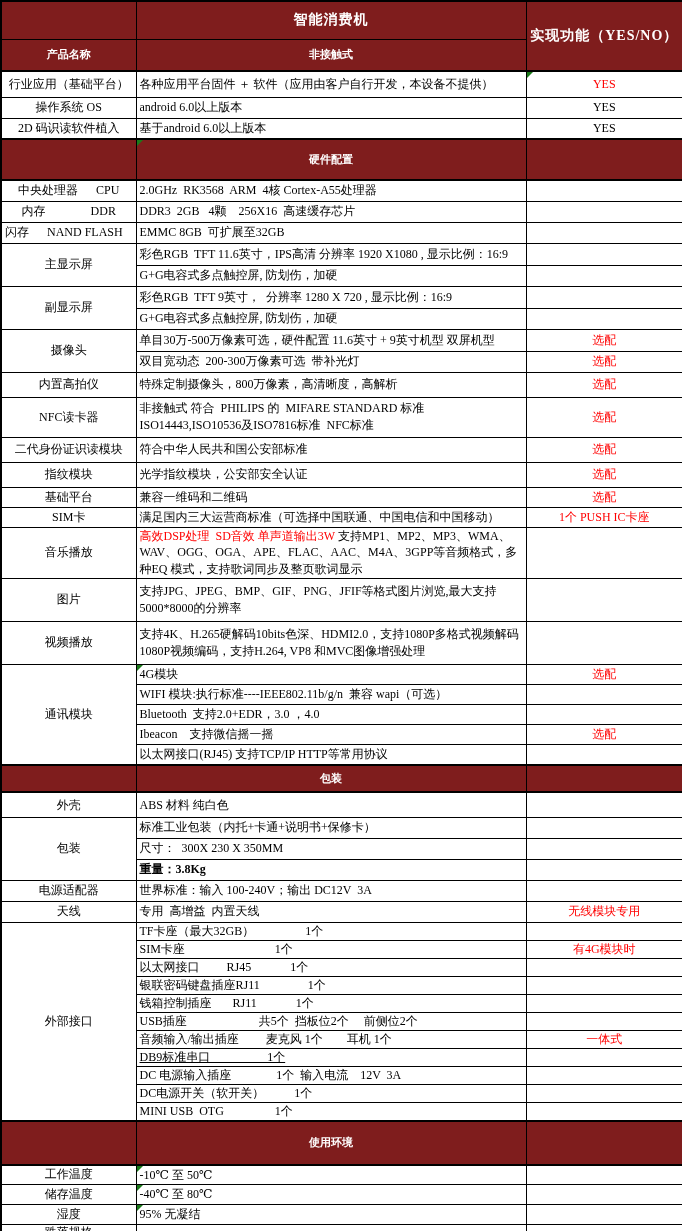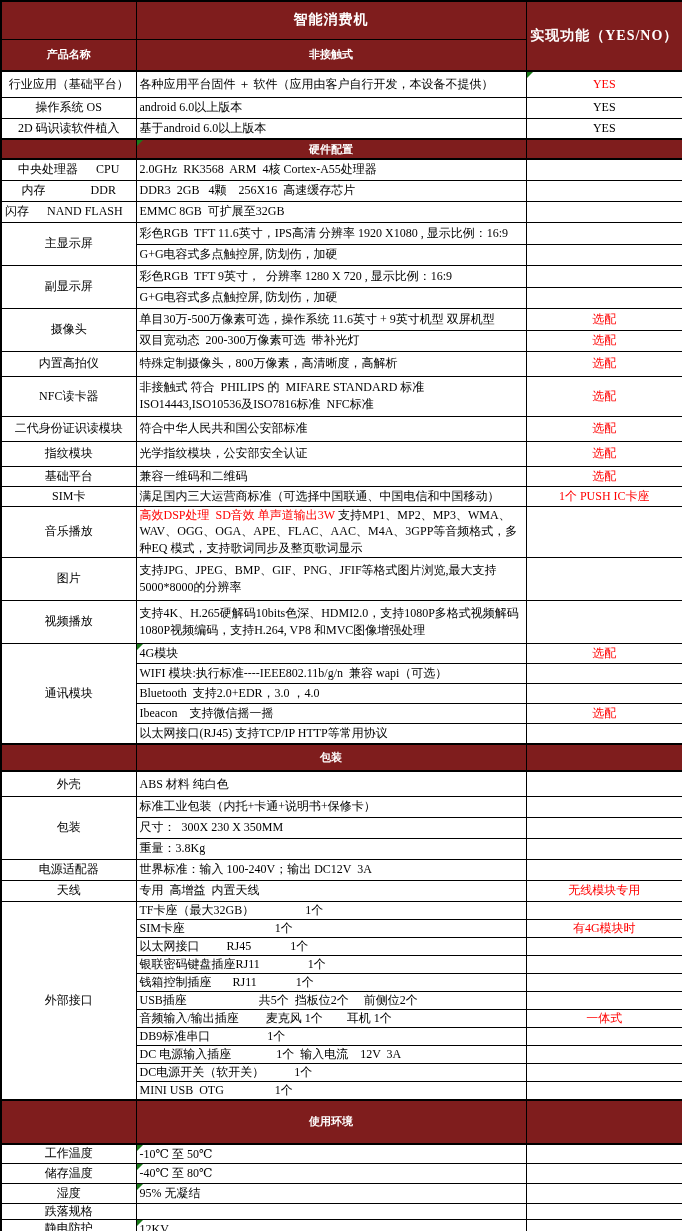--- a/index.html
+++ b/index.html
@@ -69,21 +69,21 @@
         <tr style="height: 21px;">
           <td class="label">操作系统 OS</td>
           <td class="desc">android 6.0以上版本</td>
           <td class="status">YES</td>
         </tr>
         <tr style="height: 21px;">
           <td class="label">2D 码识读软件植入</td>
           <td class="desc">基于android 6.0以上版本</td>
           <td class="status">YES</td>
         </tr>
-        <tr style="height: 20px; padding-left: 28px;">
+        <tr style="height: 41px; padding-left: 28px;">
           <td class="band section-cell"></td>
           <td class="band section-cell sub-cell"><span class="tri"></span>硬件配置</td>
           <td class="band section-cell"></td>
         </tr>
         <tr style="height: 21px;">
           <td class="label">中央处理器      CPU</td>
           <td class="desc">2.0GHz  RK3568  ARM  4核 Cortex-A55处理器</td>
           <td class="status"></td>
         </tr>
         <tr style="height: 21px;">
@@ -109,21 +109,21 @@
           <td class="label" rowspan="2">副显示屏</td>
           <td class="desc">彩色RGB  TFT 9英寸，  分辨率 1280 X 720 , 显示比例：16:9</td>
           <td class="status"></td>
         </tr>
         <tr style="height: 21px;">
           <td class="desc">G+G电容式多点触控屏, 防划伤，加硬</td>
           <td class="status"></td>
         </tr>
         <tr style="height: 22px;">
           <td class="label" rowspan="2">摄像头</td>
-          <td class="desc">单目30万-500万像素可选，操作系统 11.6英寸 + 9英寸机型 双屏机型</td>
+          <td class="desc">单目30万-500万像素可选，硬件配置 11.6英寸 + 9英寸机型 双屏机型</td>
           <td class="status red">选配</td>
         </tr>
         <tr style="height: 21px;">
           <td class="desc">双目宽动态  200-300万像素可选  带补光灯</td>
           <td class="status red">选配</td>
         </tr>
         <tr style="height: 25px;">
           <td class="label">内置高拍仪</td>
           <td class="desc">特殊定制摄像头，800万像素，高清晰度，高解析</td>
           <td class="status red">选配</td>
@@ -202,21 +202,21 @@
         </tr>
         <tr style="height: 21px;">
           <td class="label" rowspan="3">包装</td>
           <td class="desc">标准工业包装（内托+卡通+说明书+保修卡）</td>
           <td class="status"></td>
         </tr>
         <tr style="height: 21px;">
           <td class="desc">尺寸：  300X 230 X 350MM</td>
           <td class="status"></td>
         </tr>
-        <tr style="height: 21px;">
+        <tr style="height: 21px; font-weight: bold;">
           <td class="desc">重量：3.8Kg</td>
           <td class="status"></td>
         </tr>
         <tr style="height: 21px;">
           <td class="label">电源适配器</td>
           <td class="desc">世界标准：输入 100-240V；输出 DC12V  3A</td>
           <td class="status"></td>
         </tr>
         <tr style="height: 21px;">
           <td class="label">天线</td>
@@ -245,21 +245,21 @@
           <td class="status"></td>
         </tr>
         <tr style="height: 18px;">
           <td class="desc">USB插座                        共5个  挡板位2个     前侧位2个</td>
           <td class="status"></td>
         </tr>
         <tr style="height: 18px;">
           <td class="desc">音频输入/输出插座         麦克风 1个        耳机 1个</td>
           <td class="status red">一体式</td>
         </tr>
-        <tr style="height: 18px;">
+        <tr style="height: 18px; text-decoration: underline;">
           <td class="desc">DB9标准串口                   1个</td>
           <td class="status"></td>
         </tr>
         <tr style="height: 18px; margin-top: 19px;">
           <td class="desc">DC 电源输入插座               1个  输入电流    12V  3A</td>
           <td class="status"></td>
         </tr>
         <tr style="height: 18px;">
           <td class="desc">DC电源开关（软开关）          1个</td>
           <td class="status"></td>

